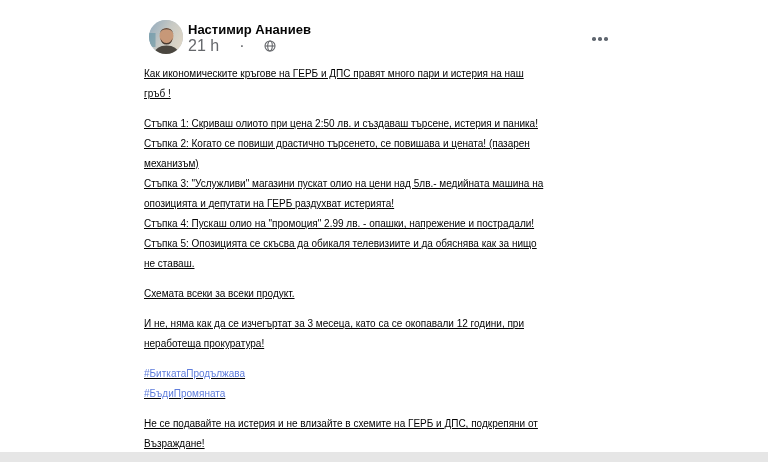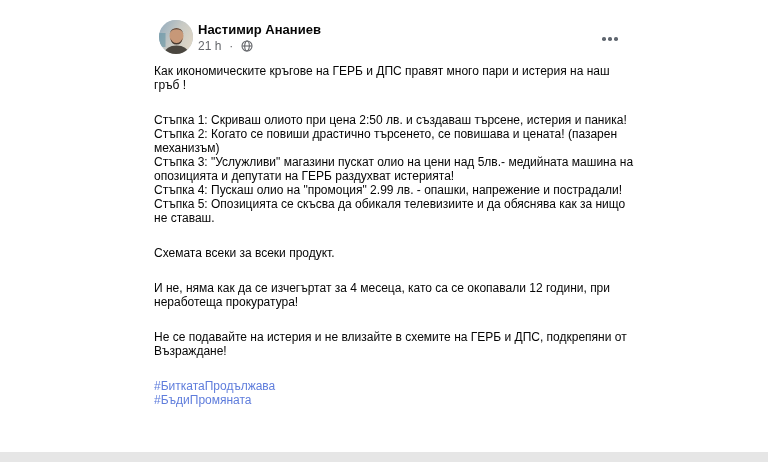--- a/index.html
+++ b/index.html
@@ -10,50 +10,50 @@
     --dots:#606770;
   }
   *{box-sizing:border-box;}
   html,body{margin:0;padding:0;}
   body{
     width:768px;height:462px;overflow:hidden;background:#fff;
     font-family:"Liberation Sans","DejaVu Sans",sans-serif;
     -webkit-font-smoothing:antialiased;
   }
   .page{position:relative;width:768px;height:462px;background:#fff;}
-  .post{position:absolute;left:154px;top:18px;width:584px;}
+  .post{position:absolute;left:144px;top:18px;width:584px;text-decoration:underline;}
   .post-header{position:relative;height:38px;}
   .avatar{
     position:absolute;left:5px;top:2px;width:34px;height:34px;
     border-radius:50%;overflow:hidden;cursor:pointer;background:#b9c6cf;
   }
   .avatar svg{display:block;}
   .header-text{position:absolute;left:44px;top:4px;}
   .author{
     display:block;font-size:13px;font-weight:700;color:var(--text);
     line-height:15px;cursor:pointer;
   }
   .meta{
-    display:flex;align-items:center;gap:8px;margin-top:2px;
-    font-size:12px;color:var(--muted);line-height:14px;
+    display:flex;align-items:center;gap:20px;margin-top:2px;
+    font-size:16px;color:var(--muted);line-height:14px;
   }
   .meta .time{cursor:pointer;}
   .globe{display:inline-flex;}
   .globe svg{display:block;stroke:var(--muted);}
   .more{
     position:absolute;left:442px;top:10px;height:22px;
     background:none;border:0;padding:5px 6px;cursor:pointer;border-radius:4px;
   }
   .dots{display:flex;gap:2.5px;align-items:center;}
   .dots i{width:3.5px;height:3.5px;border-radius:50%;background:var(--dots);display:block;}
   .content{
-    margin-top:8px;font-size:12px;line-height:14px;color:var(--text);
+    margin-top:8px;font-size:10px;line-height:20px;color:var(--text);
   }
   .para{white-space:pre-wrap;}
-  .para + .para{margin-top:21px;}
+  .para + .para{margin-top:10px;}
   .hashtags a{
     display:block;color:var(--link);text-decoration:none;cursor:pointer;
   }
   .footer-strip{
     position:absolute;left:0;top:452px;width:768px;height:10px;background:var(--strip);
   }
 </style>
 </head>
 <body>
 
@@ -109,22 +109,22 @@
 гръб !</div>
         <div class="para">Стъпка 1: Скриваш олиото при цена 2:50 лв. и създаваш търсене, истерия и паника!
 Стъпка 2: Когато се повиши драстично търсенето, се повишава и цената! (пазарен
 механизъм)
 Стъпка 3: "Услужливи" магазини пускат олио на цени над 5лв.- медийната машина на
 опозицията и депутати на ГЕРБ раздухват истерията!
 Стъпка 4: Пускаш олио на "промоция" 2.99 лв. - опашки, напрежение и пострадали!
 Стъпка 5: Опозицията се скъсва да обикаля телевизиите и да обяснява как за нищо
 не ставаш.</div>
         <div class="para">Схемата всеки за всеки продукт.</div>
-        <div class="para">И не, няма как да се изчегъртат за 4 месеца, като са се окопавали 12 години, при
+        <div class="para">И не, няма как да се изчегъртат за 3 месеца, като са се окопавали 12 години, при
 неработеща прокуратура!</div>
+        <div class="para hashtags"><a>#БиткатаПродължава</a><a>#БъдиПромяната</a></div>
         <div class="para">Не се подавайте на истерия и не влизайте в схемите на ГЕРБ и ДПС, подкрепяни от
 Възраждане!</div>
-        <div class="para hashtags"><a>#БиткатаПродължава</a><a>#БъдиПромяната</a></div>
       </div>
   </article>
 
   <div class="footer-strip"></div>
 </div>
 
 </body></html>

